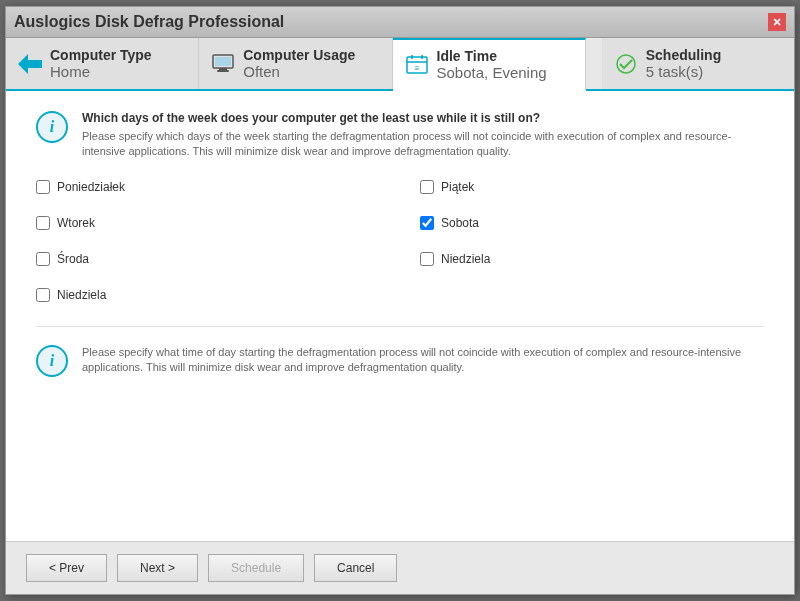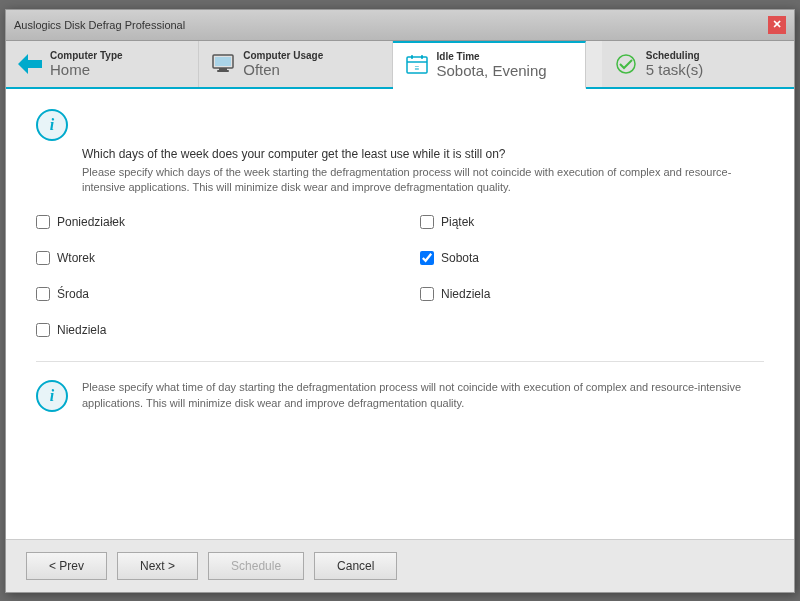--- a/index.html
+++ b/index.html
@@ -21,23 +21,23 @@
     }
     .title-bar {
       background: linear-gradient(to bottom, #d0d0d0, #b8b8b8);
       padding: 6px 8px;
       display: flex;
       justify-content: space-between;
       align-items: center;
       border-bottom: 1px solid #999;
     }
     .title-bar-text {
-      font-size: 11px;
-      color: #333;
-      font-weight: normal;
+      font-size: 16px;
+      color: #333;
+      font-weight: bold;
     }
     .close-btn {
       width: 18px;
       height: 18px;
       background: #e05050;
       border: none;
       cursor: pointer;
       display: flex;
       align-items: center;
       justify-content: center;
@@ -71,21 +71,21 @@
     .tab-icon {
       width: 24px;
       height: 20px;
       display: flex;
       align-items: center;
       justify-content: center;
       flex-shrink: 0;
     }
     .tab-text {}
     .tab-title {
-      font-size: 10px;
+      font-size: 14px;
       font-weight: bold;
       color: #333;
     }
     .tab-subtitle {
       font-size: 15px;
       color: #666;
     }
     .content {
       background: white;
       padding: 20px 30px;
@@ -109,24 +109,23 @@
       flex-shrink: 0;
       color: #00aacc;
       font-weight: bold;
       font-size: 16px;
       font-style: italic;
       font-family: Georgia, serif;
     }
     .info-text {}
     .info-title {
       font-size: 12px;
-      font-weight: normal;
+      font-weight: bold;
       color: #333;
       margin-bottom: 4px;
-      margin-top: 38px;
     }
     .info-desc {
       font-size: 11px;
       color: #666;
       line-height: 1.4;
     }
     .checkbox-grid {
       display: grid;
       grid-template-columns: 1fr 1fr;
       gap: 22px 40px;

